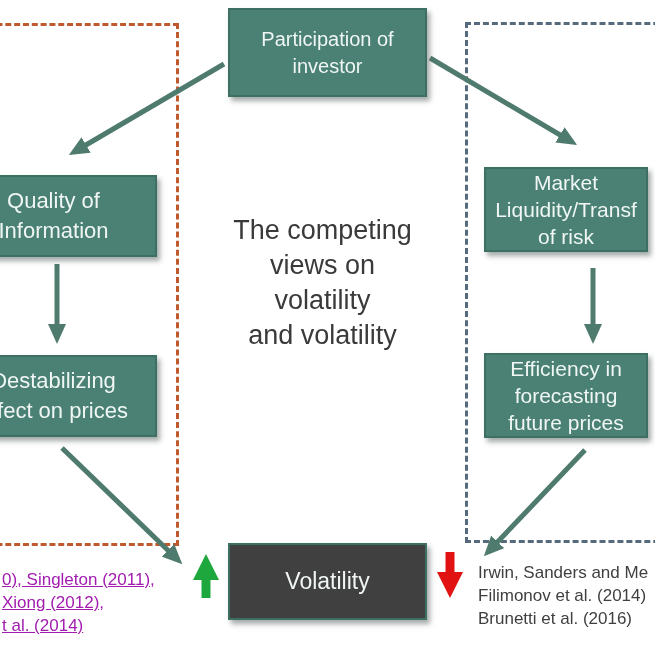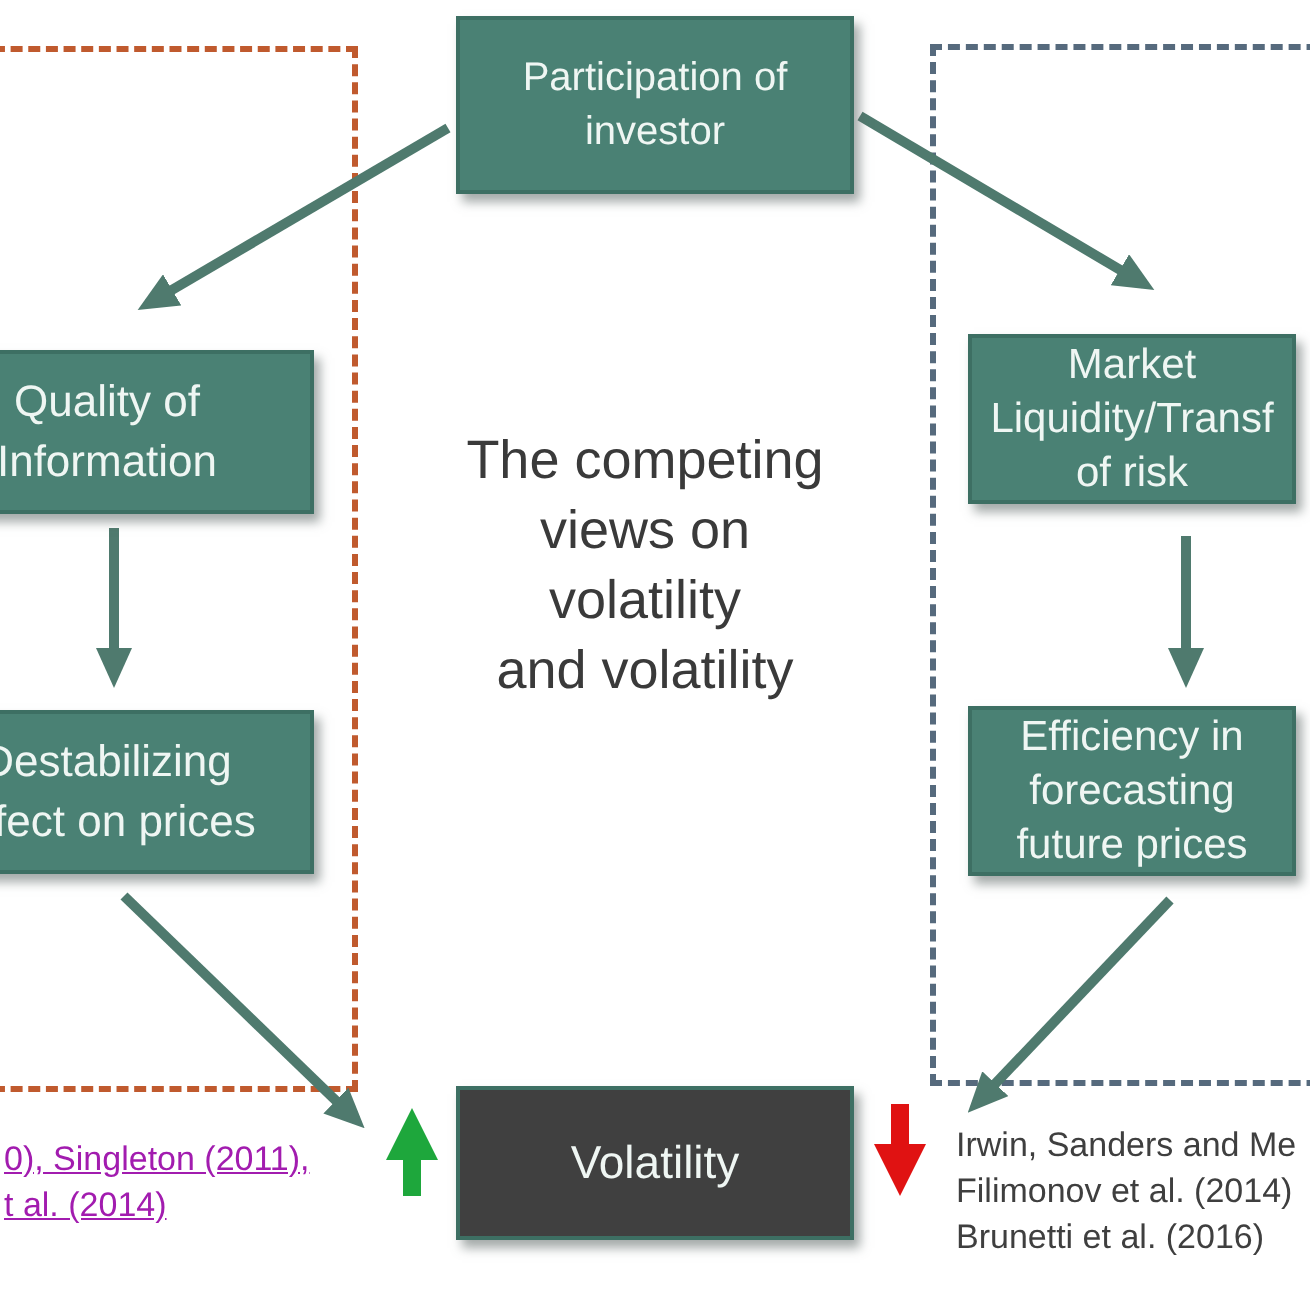--- a/index.html
+++ b/index.html
@@ -112,20 +112,21 @@
 
   <div class="center-title" style="color: rgb(58, 58, 58); text-align: center;">
     <div>The competing</div>
     <div>views on</div>
     <div>volatility</div>
     <div>and volatility</div>
   </div>
 
   <div class="citations left" style="color: #a21caf; text-decoration: underline;">
     <div>0), Singleton (2011),</div>
+    <div>Xiong (2012),</div>
     <div>t al. (2014)</div>
   </div>
 
   <div class="citations right" style="color: rgb(63, 63, 63);">
     <div>Irwin,  Sanders and Me</div>
     <div>Filimonov et al. (2014)</div>
     <div>Brunetti et al. (2016)</div>
   </div>
 
 </div>

